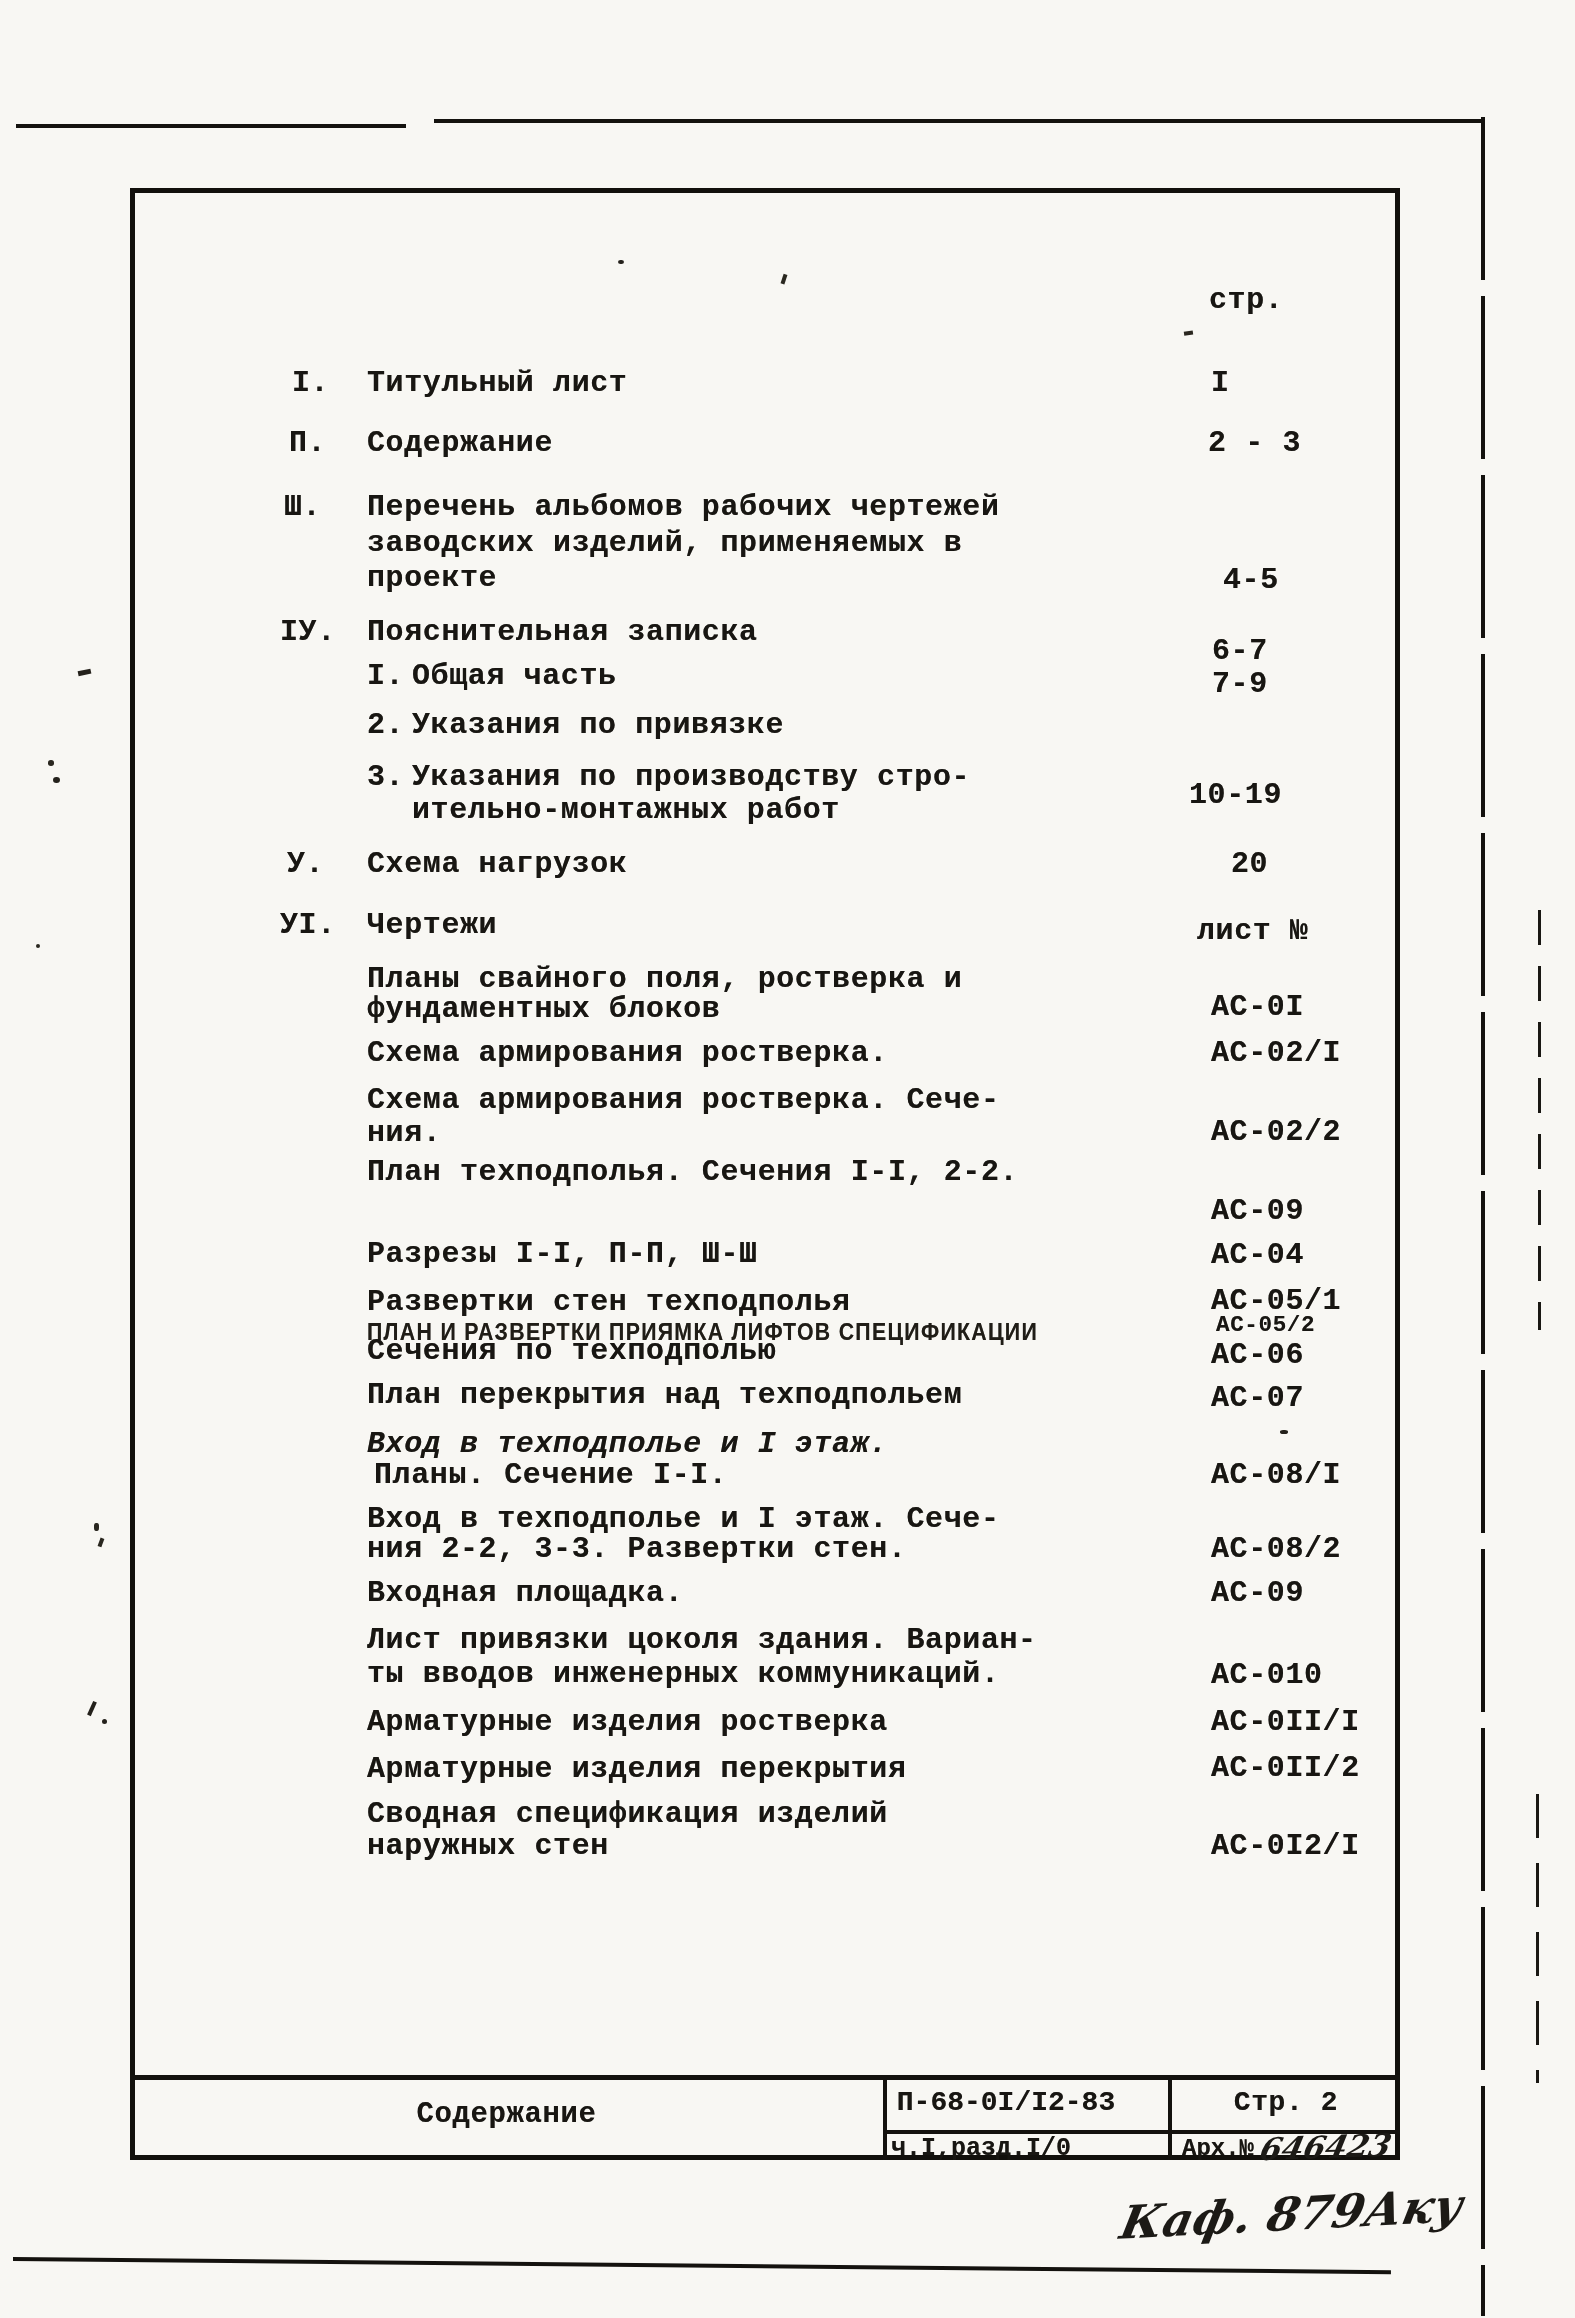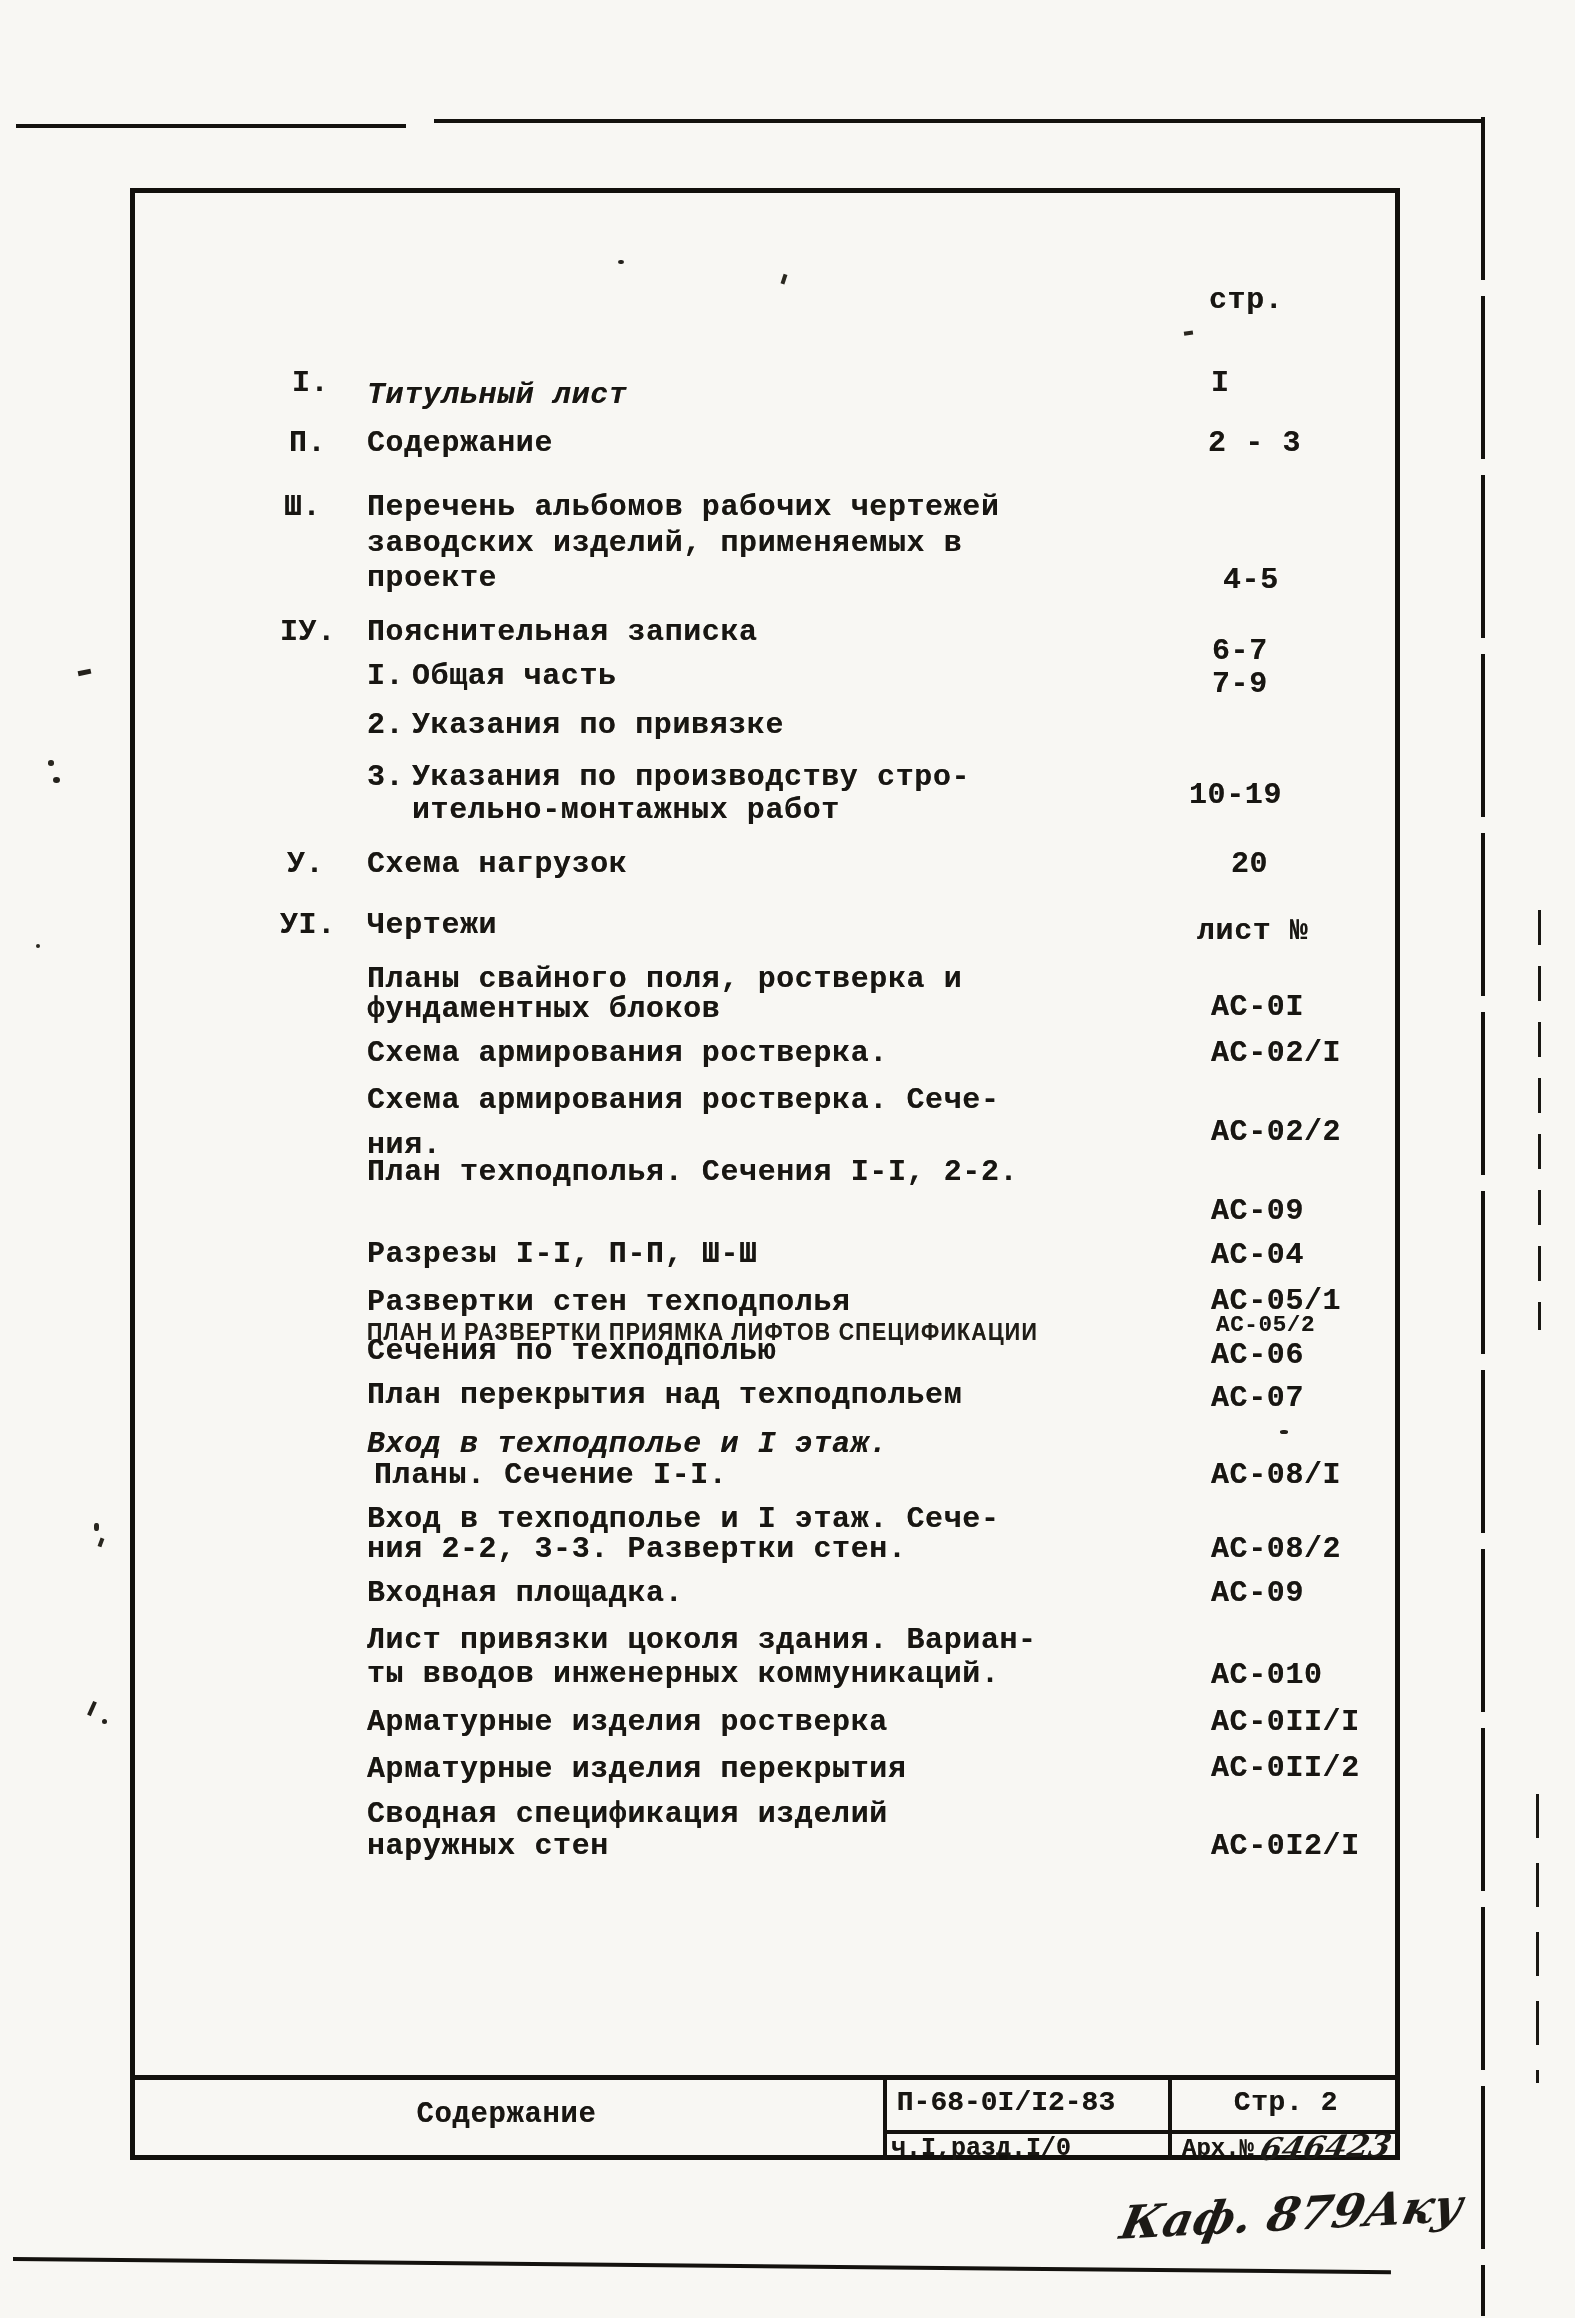--- a/index.html
+++ b/index.html
@@ -59,21 +59,21 @@
 <div class="abs tw" style="left:1182px;top:2137px;font-size:24px;letter-spacing:0;">Арх.№</div>
 <div class="abs hand" style="left:1261px;top:2132px;font-size:31px;transform:skewX(-14deg) rotate(-2deg);">646423</div>
 
 <div class="abs hand" style="left:1123px;top:2191px;font-size:46px;transform:skewX(-14deg) rotate(-3deg);">Каф. 879Аку</div>
 
 <div class="abs tw" style="left:1209px;top:285px;">стр.</div>
 
 <div id="toc" class="abs" style="left:0;top:0;width:1576px;height:2319px;">
     <div>
       <div class="abs tw" style="left: 292px; top: 368px;">I.</div>
-      <div class="abs tw" style="left: 367px; top: 380px; font-style: italic;">Титульный лист</div>
+      <div class="abs tw" style="left: 367px; top: 368px;">Титульный лист</div>
       <div class="abs tw" style="left: 1211px; top: 368px;">I</div>
     </div>
     <div>
       <div class="abs tw" style="left: 289px; top: 428px;">П.</div>
       <div class="abs tw" style="left: 367px; top: 428px;">Содержание</div>
       <div class="abs tw" style="left: 1208px; top: 428px;">2 - 3</div>
     </div>
     <div>
       <div class="abs tw" style="left: 284px; top: 492px;">Ш.</div>
       <div class="abs tw" style="left: 367px; top: 492px;">Перечень альбомов рабочих чертежей</div>
@@ -115,21 +115,21 @@
       <div class="abs tw" style="left: 367px; top: 964px;">Планы свайного поля, ростверка и</div>
       <div class="abs tw" style="left: 367px; top: 994px;">фундаментных блоков</div>
       <div class="abs tw" style="left: 1211px; top: 992px;">АС-0I</div>
     </div>
     <div>
       <div class="abs tw" style="left: 367px; top: 1038px;">Схема армирования ростверка.</div>
       <div class="abs tw" style="left: 1211px; top: 1038px;">АС-02/I</div>
     </div>
     <div>
       <div class="abs tw" style="left: 367px; top: 1085px;">Схема армирования ростверка. Сече-</div>
-      <div class="abs tw" style="left: 367px; top: 1118px; margin-top: 12px;">ния.</div>
+      <div class="abs tw" style="left: 367px; top: 1118px;">ния.</div>
       <div class="abs tw" style="left: 1211px; top: 1117px;">АС-02/2</div>
     </div>
     <div>
       <div class="abs tw" style="left: 367px; top: 1157px;">План техподполья. Сечения I-I, 2-2.</div>
       <div class="abs tw" style="left: 1211px; top: 1196px;">АС-09</div>
     </div>
     <div>
       <div class="abs tw" style="left: 367px; top: 1239px;">Разрезы I-I, П-П, Ш-Ш</div>
       <div class="abs tw" style="left: 1211px; top: 1240px;">АС-04</div>
     </div>

